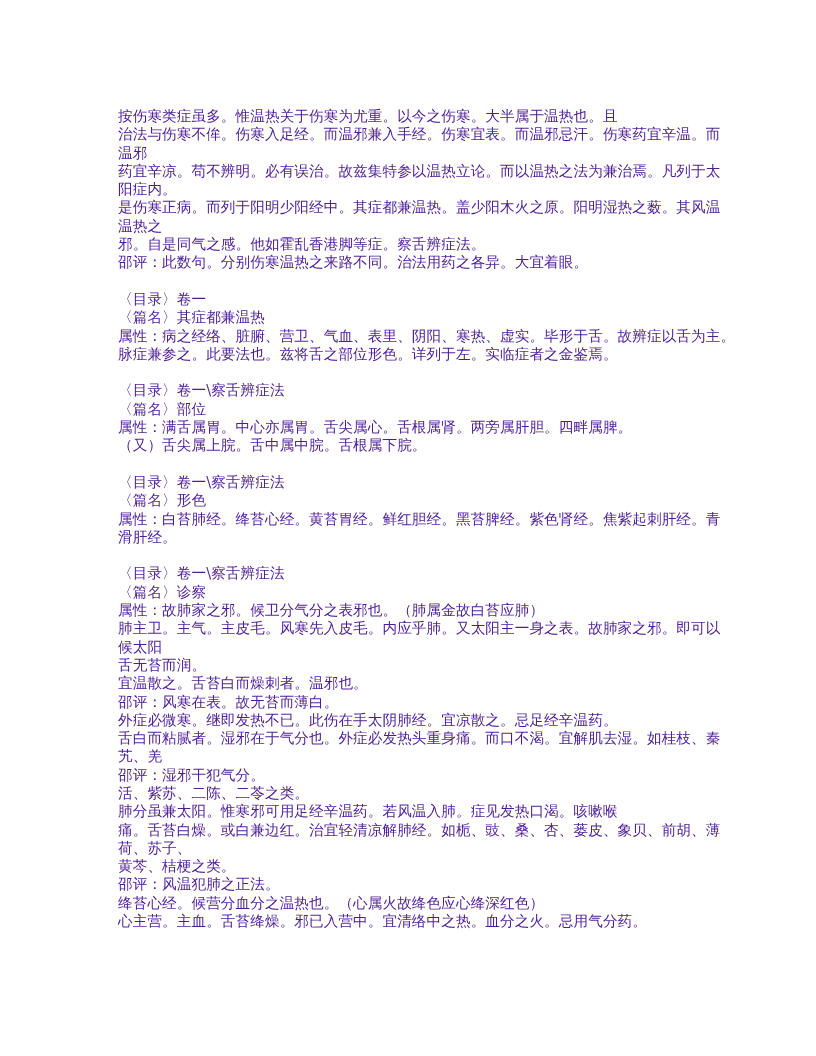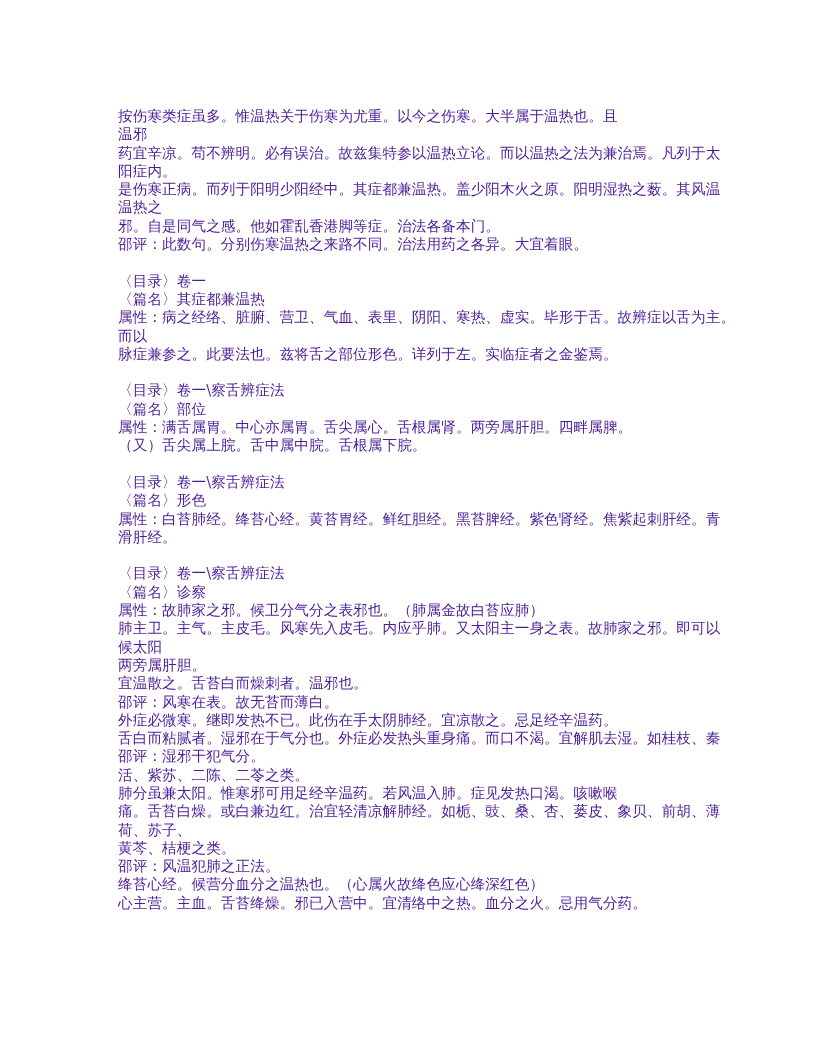--- a/index.html
+++ b/index.html
@@ -20,36 +20,36 @@
   .blank { height: 18.3px; }
   .section { margin: 0; }
 </style>
 </head>
 <body>
 
 <div class="page">
 
   <div class="section">
     <div class="line">按伤寒类症虽多。惟温热关于伤寒为尤重。以今之伤寒。大半属于温热也。且</div>
+    <div class="line">治法与伤寒不侔。伤寒入足经。而温邪兼入手经。伤寒宜表。而温邪忌汗。伤寒药宜辛温。而</div>
     <div class="line">温邪</div>
     <div class="line">药宜辛凉。苟不辨明。必有误治。故兹集特参以温热立论。而以温热之法为兼治焉。凡列于太</div>
     <div class="line">阳症内。</div>
     <div class="line">是伤寒正病。而列于阳明少阳经中。其症都兼温热。盖少阳木火之原。阳明湿热之薮。其风温</div>
     <div class="line">温热之</div>
-    <div class="line">邪。自是同气之感。他如霍乱香港脚等症。治法各备本门。</div>
+    <div class="line">邪。自是同气之感。他如霍乱香港脚等症。察舌辨症法。</div>
     <div class="line">邵评：此数句。分别伤寒温热之来路不同。治法用药之各异。大宜着眼。</div>
   </div>
 
   <div class="blank"></div>
 
   <div class="section">
     <div class="line">〈目录〉卷一</div>
     <div class="line">〈篇名〉其症都兼温热</div>
     <div class="line">属性：病之经络、脏腑、营卫、气血、表里、阴阳、寒热、虚实。毕形于舌。故辨症以舌为主。</div>
-    <div class="line">而以</div>
     <div class="line">脉症兼参之。此要法也。兹将舌之部位形色。详列于左。实临症者之金鉴焉。</div>
   </div>
 
   <div class="blank"></div>
 
   <div class="section">
     <div class="line">〈目录〉卷一\察舌辨症法</div>
     <div class="line">〈篇名〉部位</div>
     <div class="line">属性：满舌属胃。中心亦属胃。舌尖属心。舌根属肾。两旁属肝胆。四畔属脾。</div>
     <div class="line">（又）舌尖属上脘。舌中属中脘。舌根属下脘。</div>
@@ -65,25 +65,26 @@
   </div>
 
   <div class="blank"></div>
 
   <div class="section">
     <div class="line">〈目录〉卷一\察舌辨症法</div>
     <div class="line">〈篇名〉诊察</div>
     <div class="line">属性：故肺家之邪。候卫分气分之表邪也。（肺属金故白苔应肺）</div>
     <div class="line">肺主卫。主气。主皮毛。风寒先入皮毛。内应乎肺。又太阳主一身之表。故肺家之邪。即可以</div>
     <div class="line">候太阳</div>
-    <div class="line">两旁属肝胆。</div>
+    <div class="line">舌无苔而润。</div>
     <div class="line">宜温散之。舌苔白而燥刺者。温邪也。</div>
     <div class="line">邵评：风寒在表。故无苔而薄白。</div>
     <div class="line">外症必微寒。继即发热不已。此伤在手太阴肺经。宜凉散之。忌足经辛温药。</div>
     <div class="line">舌白而粘腻者。湿邪在于气分也。外症必发热头重身痛。而口不渴。宜解肌去湿。如桂枝、秦</div>
+    <div class="line">艽、羌</div>
     <div class="line">邵评：湿邪干犯气分。</div>
     <div class="line">活、紫苏、二陈、二苓之类。</div>
     <div class="line">肺分虽兼太阳。惟寒邪可用足经辛温药。若风温入肺。症见发热口渴。咳嗽喉</div>
     <div class="line">痛。舌苔白燥。或白兼边红。治宜轻清凉解肺经。如栀、豉、桑、杏、蒌皮、象贝、前胡、薄</div>
     <div class="line">荷、苏子、</div>
     <div class="line">黄芩、桔梗之类。</div>
     <div class="line">邵评：风温犯肺之正法。</div>
     <div class="line">绛苔心经。候营分血分之温热也。（心属火故绛色应心绛深红色）</div>
     <div class="line">心主营。主血。舌苔绛燥。邪已入营中。宜清络中之热。血分之火。忌用气分药。</div>
   </div>

